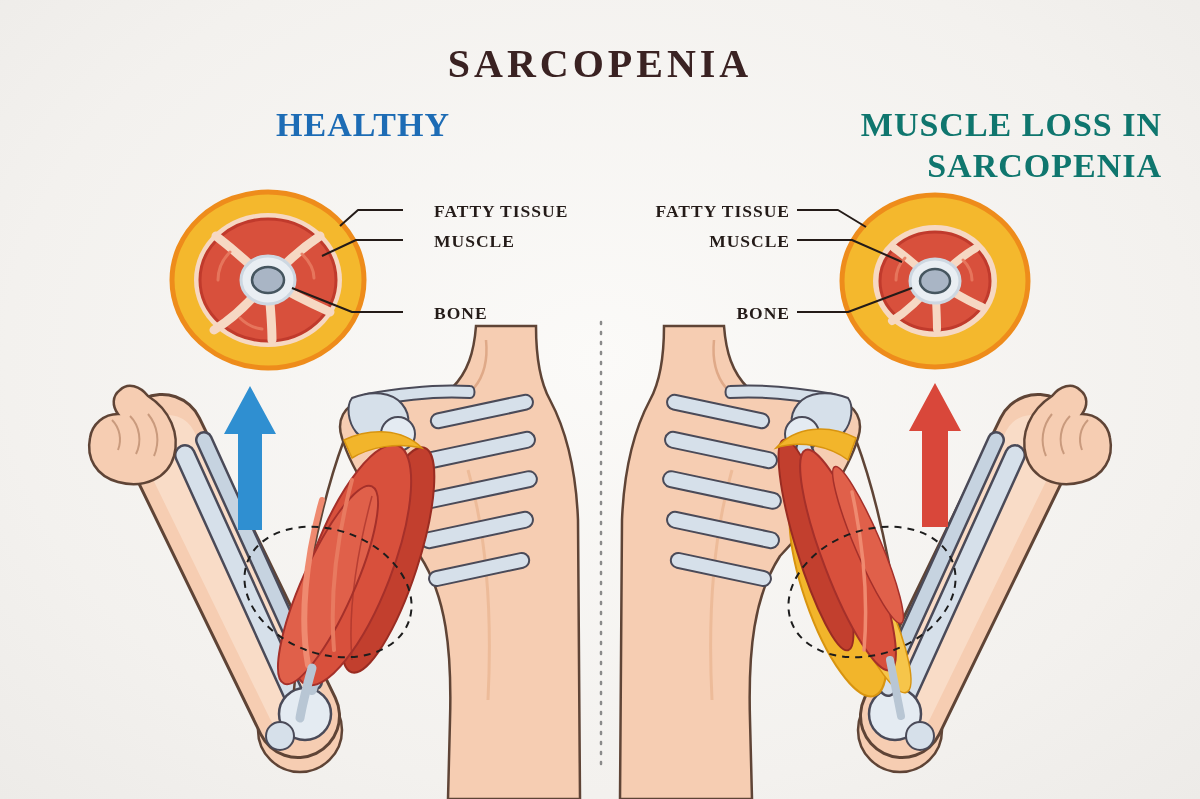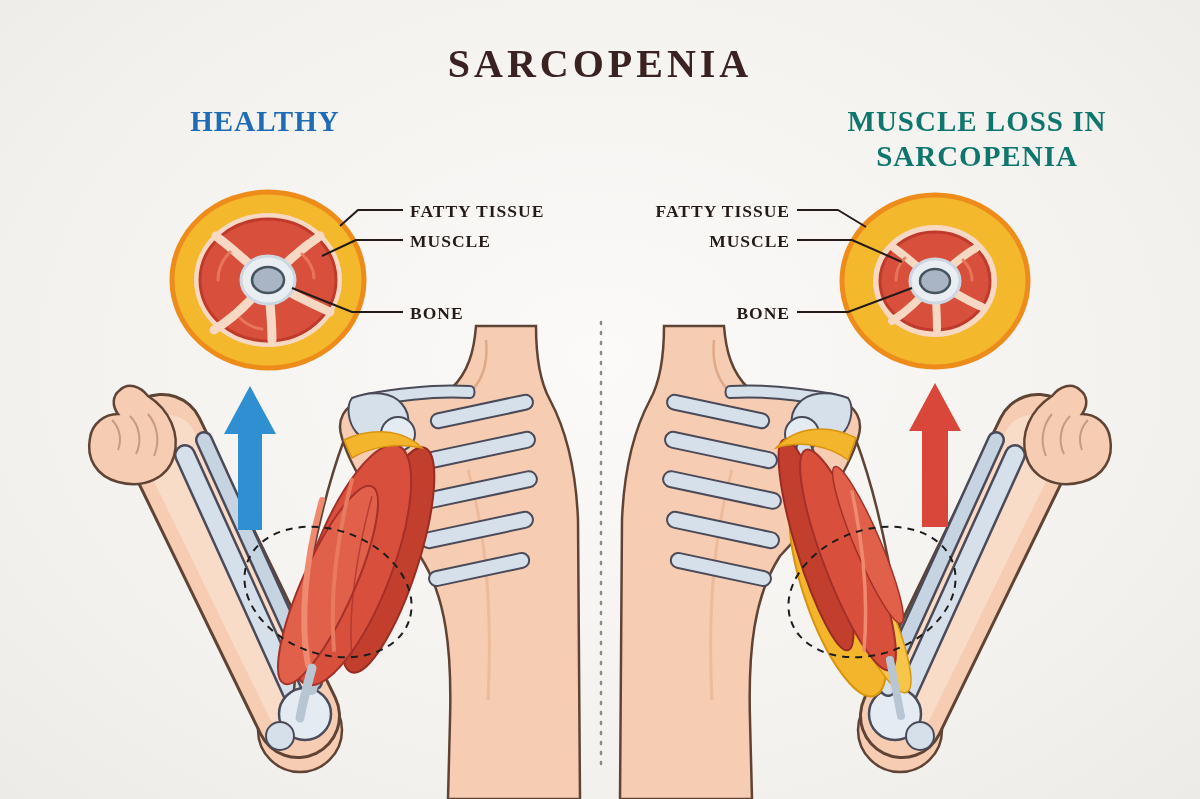--- a/index.html
+++ b/index.html
@@ -7,29 +7,29 @@
     width:1200px;height:799px;position:relative;overflow:hidden;
     background:radial-gradient(ellipse at 50% 45%, #fbfaf8 0%, #f3f1ee 70%, #edebe8 100%);
     font-family:"Liberation Serif", serif;
   }
   .stage{position:absolute;left:0;top:0;width:1200px;height:799px;}
   .title{
     position:absolute;top:40px;left:0;width:1200px;text-align:center;
     font-size:40px;font-weight:bold;letter-spacing:4px;color:#3a2222;
   }
   .heading{
-    position:absolute;top:104px;width:370px;text-align:center;
-    font-size:29px;font-weight:bold;line-height:1.22;letter-spacing:1px;white-space:nowrap;
+    position:absolute;top:104px;width:370px;text-align:right;
+    font-size:34px;font-weight:bold;line-height:1.22;letter-spacing:1px;white-space:nowrap;
   }
   .heading span{display:block;}
   .heading-left{left:80px;color:#1d6cb5;}
   .heading-right{left:792px;color:#0f766e;}
   .cs-label{
     position:absolute;font-size:17.5px;font-weight:bold;letter-spacing:1px;
-    color:#241b18;white-space:nowrap;
+    color:#241b18;white-space:nowrap;margin-left:24px;
   }
   .align-r{text-align:right;}
 </style>
 </head>
 <body>
 
 <svg class="stage" viewBox="0 0 1200 799">
   <defs>
 
     <g id="arm-base">

